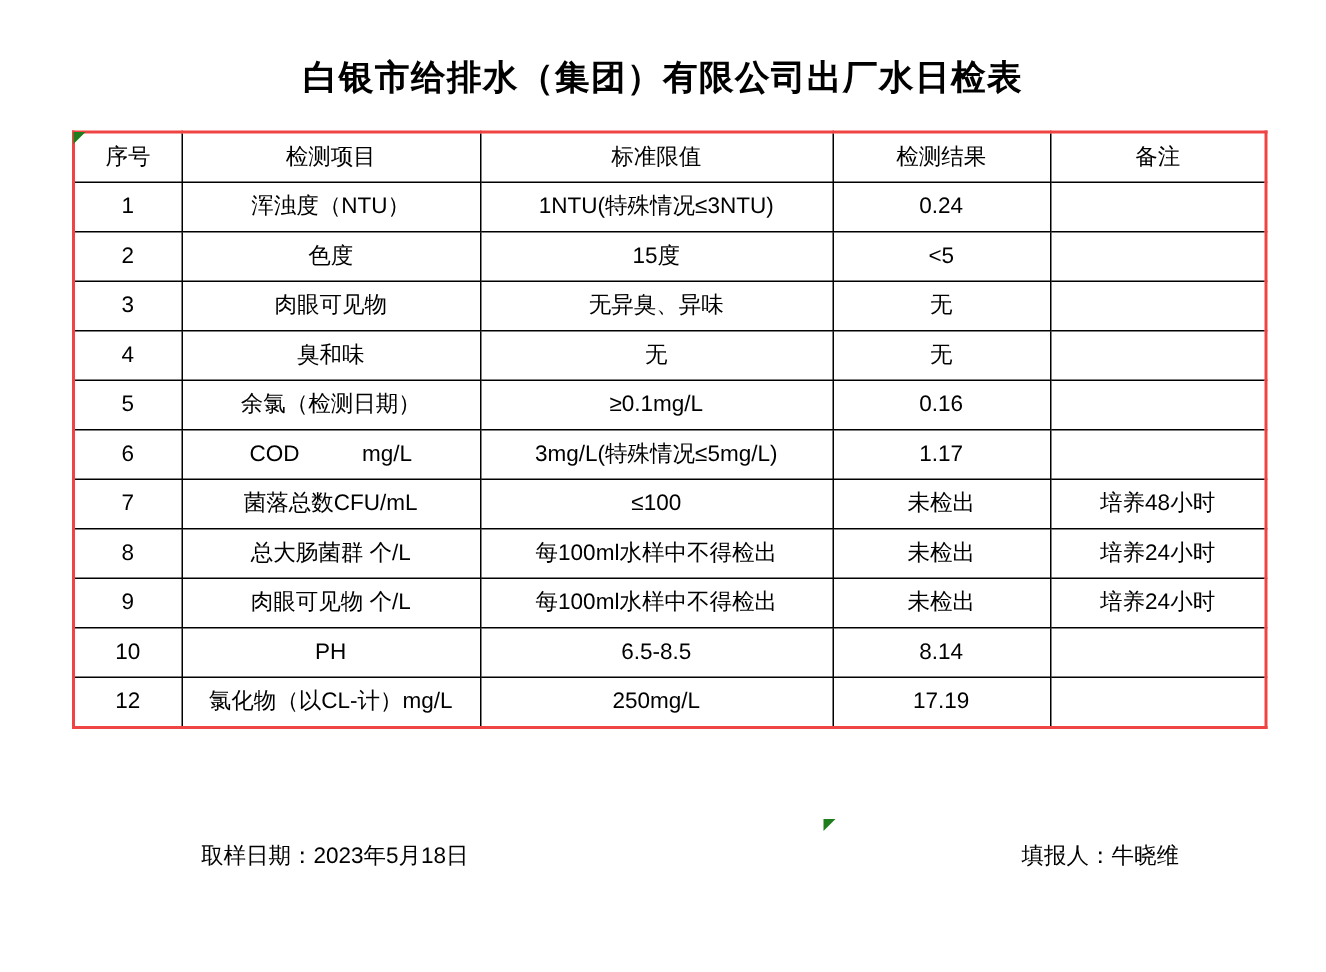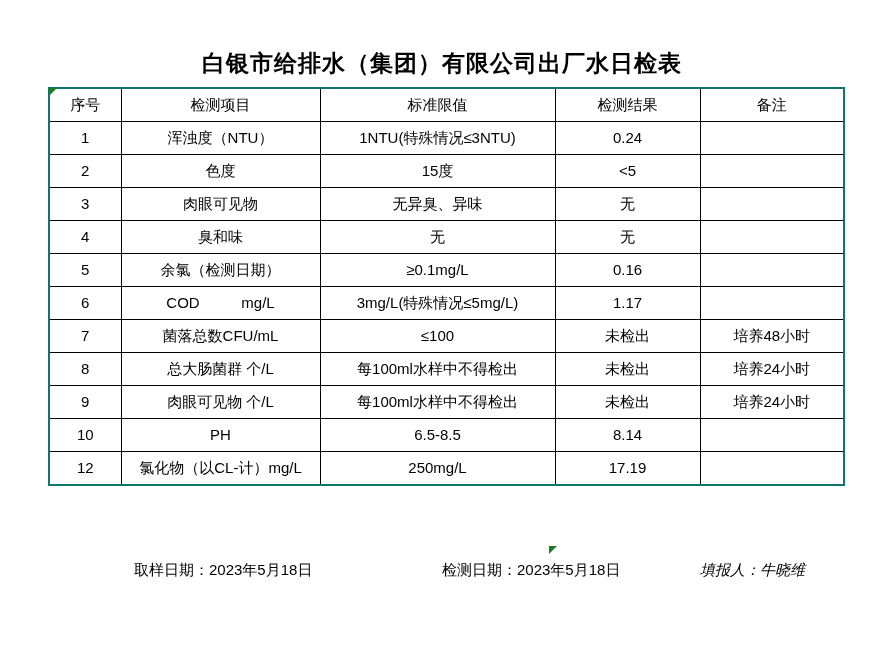--- a/index.html
+++ b/index.html
@@ -11,37 +11,37 @@
   }
   .page {
     position: relative;
     width: 884px;
     height: 648px;
     background: #ffffff;
     overflow: hidden;
   }
   .doc-title {
     position: absolute;
-    top: 48px;
+    top: 36px;
     left: 0;
     right: 0;
     text-align: center;
     font-size: 23px;
     font-weight: 600;
     letter-spacing: 1px;
     color: #000000;
   }
   table.report {
     position: absolute;
     left: 48px;
     top: 87px;
     width: 795px;
     border-collapse: collapse;
     table-layout: fixed;
-    border: 2px solid #0f766e;
+    border: 2px solid #ef4444;
   }
   table.report th,
   table.report td {
     border: 1px solid #000000;
     height: 32px;
     padding: 0 2px;
     text-align: center;
     vertical-align: middle;
     font-size: 15px;
     font-weight: normal;
@@ -70,21 +70,21 @@
     position: absolute;
     top: 561px;
     left: 0;
     width: 884px;
     height: 22px;
     font-size: 15px;
   }
   .footer-item { position: absolute; white-space: nowrap; margin-left: 44px; }
   .footer-item.sampling { left: 90px; }
   .footer-item.testdate { left: 398px; }
-  .footer-item.reporter { left: 656px; font-style: italic; }
+  .footer-item.reporter { left: 637px; }
 </style>
 </head>
 <body>
 
 <div class="page">
 
   <div class="doc-title">白银市给排水（集团）有限公司出厂水日检表</div>
 
   <table class="report">
     <colgroup>
@@ -182,17 +182,16 @@
         <td></td>
       </tr>
     </tbody>
   </table>
 
   <div class="marker top-left"></div>
   <div class="marker bottom"></div>
 
   <div class="footer-line">
     <span class="footer-item sampling">取样日期：2023年5月18日</span>
-    <span class="footer-item testdate">检测日期：2023年5月18日</span>
     <span class="footer-item reporter">填报人：牛晓维</span>
   </div>
 
 </div>
 
 </body></html>

